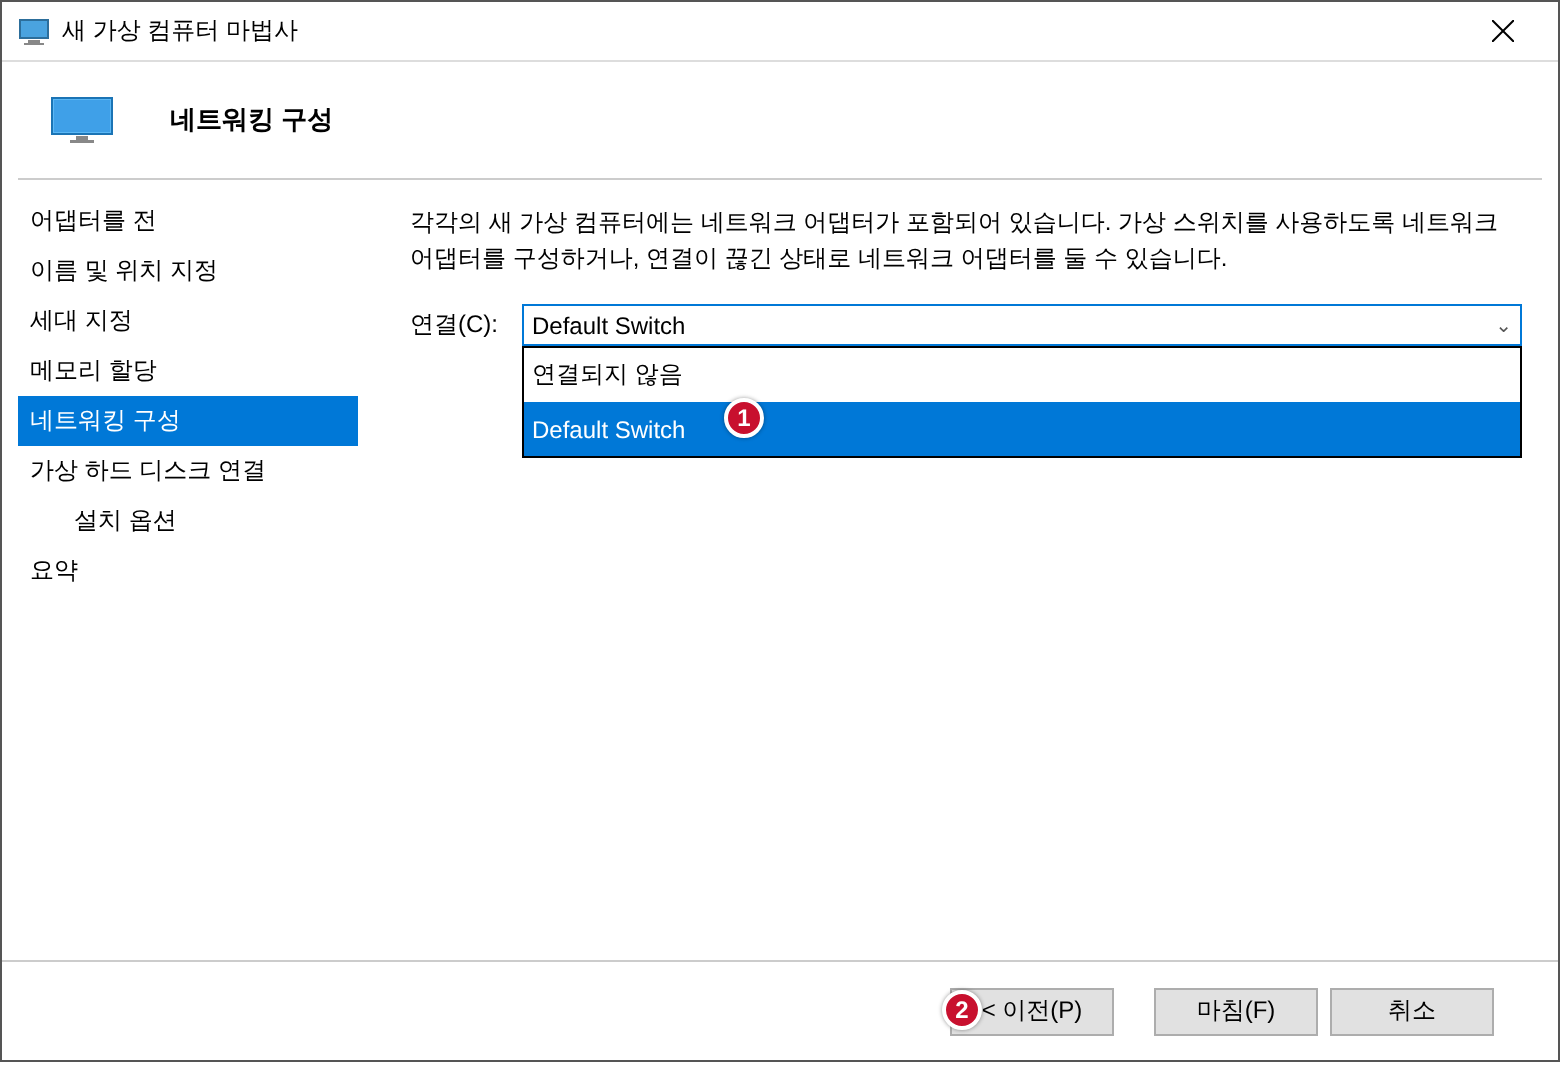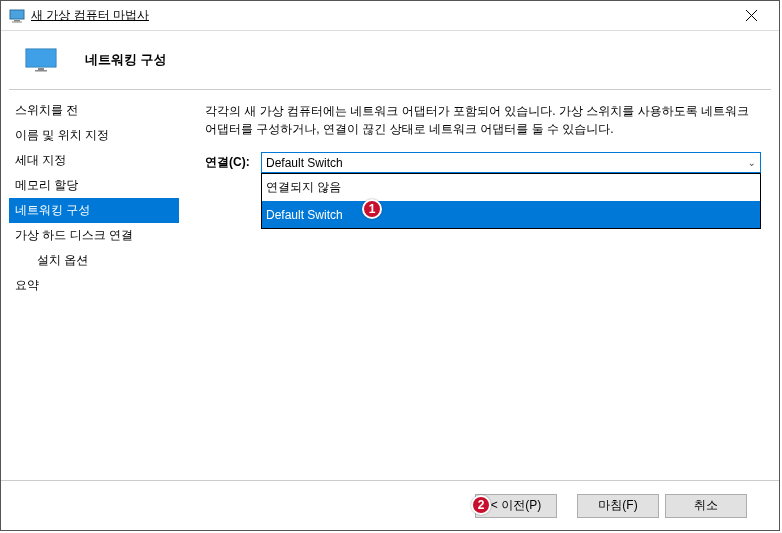--- a/index.html
+++ b/index.html
@@ -30,21 +30,20 @@
     }
     .titlebar-icon {
       width: 16px;
       height: 16px;
       margin-right: 6px;
       display: inline-block;
     }
     .titlebar-title {
       flex: 1;
       font-size: 12px;
-      text-decoration: underline;
     }
     .close-btn {
       width: 40px;
       height: 28px;
       display: flex;
       align-items: center;
       justify-content: center;
       cursor: pointer;
       font-size: 14px;
     }
@@ -105,21 +104,20 @@
     }
     .form-row {
       display: flex;
       align-items: center;
       gap: 6px;
       position: relative;
     }
     .form-label {
       font-size: 12px;
       width: 50px;
-      font-weight: bold;
     }
     .combo-wrap {
       flex: 1;
       position: relative;
     }
     .combo {
       width: 100%;
       height: 21px;
       border: 1px solid #0078d7;
       background: #fff;
@@ -230,21 +228,21 @@
         <rect x="10" y="22" width="12" height="1.5" fill="#888"></rect>
       </svg>
     </span>
     <span class="page-title">네트워킹 구성</span>
   </div>
 
   <div class="divider"></div>
 
   <div class="content">
     <div class="sidebar">
-      <div class="sidebar-item">스위치를 전</div>
+      <div class="sidebar-item">어댑터를 전</div>
       <div class="sidebar-item">이름 및 위치 지정</div>
       <div class="sidebar-item">세대 지정</div>
       <div class="sidebar-item">메모리 할당</div>
       <div class="sidebar-item active">네트워킹 구성</div>
       <div class="sidebar-item">가상 하드 디스크 연결</div>
       <div class="sidebar-item indent">설치 옵션</div>
       <div class="sidebar-item">요약</div>
     </div>
 
     <div class="main">

